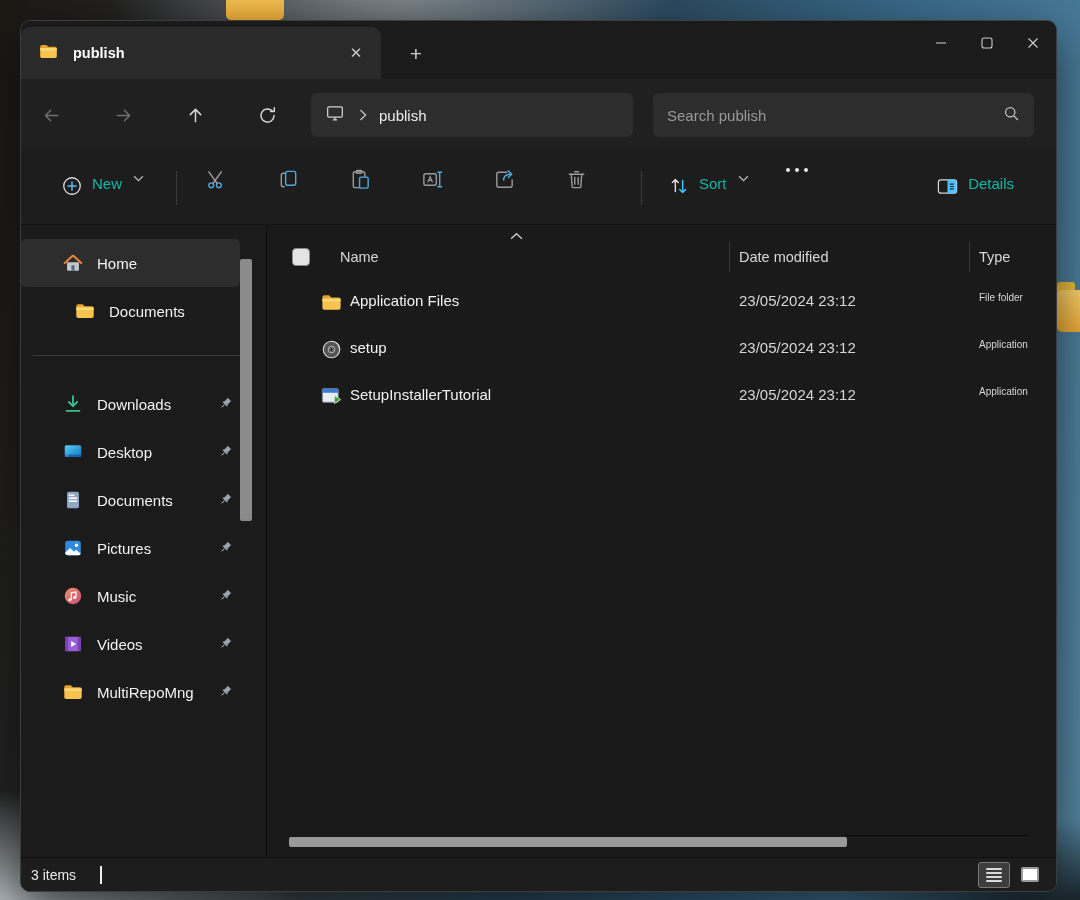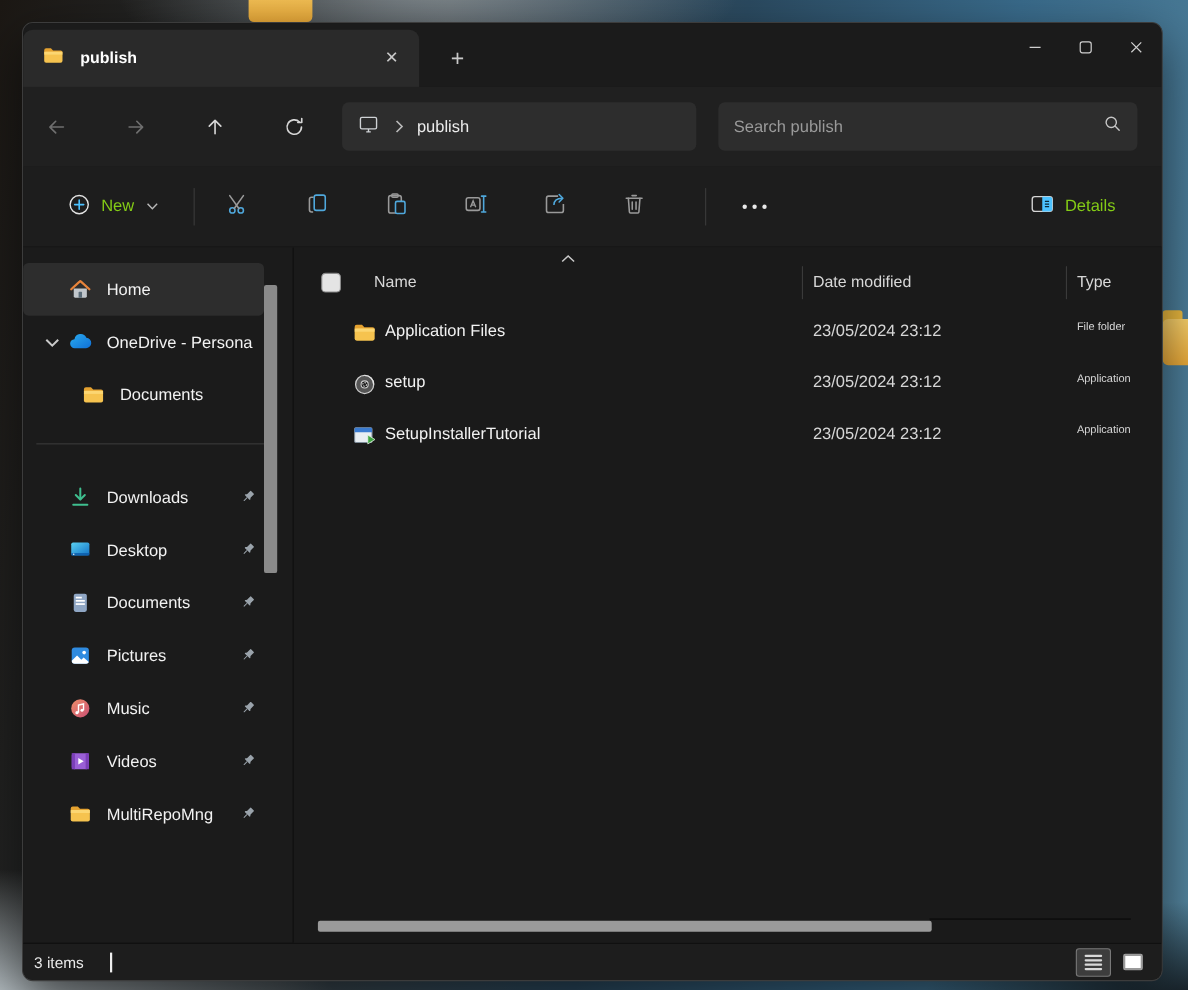--- a/index.html
+++ b/index.html
@@ -51,21 +51,21 @@
     display:flex; align-items:center; padding:0 14px; margin-right:20px;
   }
   .address-bar .crumb { margin-left:12px; font-size:15px; color:#ececec; }
   .address-bar .bc-chev { margin-left:14px; display:flex; }
   .search-box { flex:1; height:44px; background:#2d2d2d; border-radius:6px; display:flex; align-items:center; padding:0 14px; }
   .search-input { flex:1; background:transparent; border:none; outline:none; font:15px "Liberation Sans",sans-serif; color:#7dd3fc; }
   .search-input::placeholder { color:#9a9a9a; }
 
   
   .toolbar { height:74px; background:#1d1d1d; border-bottom:1px solid #141414; display:flex; align-items:center; padding:0 30px; flex:none; }
-  .tbtn { display:flex; align-items:center; gap:9px; border-radius:5px; color:#84cc16; font-size:15px; }
+  .tbtn { display:flex; gap:9px; border-radius:5px; color:#14b8a6; font-size:15px; }
   .new-btn { padding:8px 10px; margin-right:6px; }
   .tb-sep { width:1px; height:34px; background:#3b3b3b; margin:0 16px; }
   .tbtn.ico { width:46px; height:40px; justify-content:center; margin-right:26px; }
   .sort-btn { padding:8px 10px; margin:0 10px 0 0; }
   .more-btn { width:44px; height:40px; justify-content:center; margin-left:6px; }
   .dots { display:flex; gap:5px; }
   .dots i { width:4px; height:4px; border-radius:50%; background:#e8e8e8; }
   .tb-flex { flex:1; }
   .details-btn { padding:8px 12px; }
   .chev { display:flex; margin-left:2px; }
@@ -251,20 +251,32 @@
       </button>
     <button class="tbtn ico">
         <span class="icon"><svg viewBox="0 0 24 24" width="23" height="23" fill="none" stroke="#9a9a9a" stroke-width="1.5" stroke-linecap="round">
             <path d="M4.5 6.5h15M10 4h4"></path>
             <path d="M6.5 6.5l1 13a1.5 1.5 0 0 0 1.5 1h6a1.5 1.5 0 0 0 1.5-1l1-13"></path>
             <path d="M10.2 10v7M13.8 10v7"></path>
           </svg></span>
       </button>
 
     <div class="tb-sep"></div>
+    <button class="tbtn sort-btn">
+      <span class="icon"><svg viewBox="0 0 24 24" width="22" height="22" fill="none" stroke-linecap="round" stroke-linejoin="round">
+            <path d="M8 5v13M8 5 4.8 8.2M8 5l3.2 3.2" stroke="#d9d9d9" stroke-width="1.6"></path>
+            <path d="M16 19V6M16 19l-3.2-3.2M16 19l3.2-3.2" stroke="#4cc2ff" stroke-width="1.6"></path>
+          </svg></span>
+      <span>Sort</span>
+      <span class="chev">
+          <svg viewBox="0 0 12 8" width="11" height="7">
+            <path d="M1 1.5 6 6.5 11 1.5" stroke="#b9b9b9" stroke-width="1.5" fill="none"></path>
+          </svg>
+        </span>
+    </button>
     <button class="tbtn more-btn">
         <span class="dots">
           <i></i>
           <i></i>
           <i></i>
         </span>
       </button>
 
     <div class="tb-flex"></div>
     <button class="tbtn details-btn">
@@ -283,39 +295,20 @@
       <div class="side-item selected">
         <span class="chev-slot"></span>
         <span class="sicon">
             <svg viewBox="0 0 24 24" width="22" height="22">
               <path d="M5.5 11.2V19a1.4 1.4 0 0 0 1.4 1.4h10.2A1.4 1.4 0 0 0 18.5 19v-7.8z" fill="#c2c7cc"></path>
               <rect x="10.3" y="14.5" width="3.4" height="5.9" rx=".6" fill="#5a6b78"></rect>
               <path d="M3 12 11.3 4.4a1 1 0 0 1 1.4 0L21 12" fill="none" stroke="#e8833a" stroke-width="2.2" stroke-linecap="round"></path>
             </svg>
           </span>
         <span class="slabel">Home</span>
-      </div>
-      <div class="side-item">
-        <span class="chev-slot">
-            <svg viewBox="0 0 12 8" width="13" height="9">
-              <path d="M1 1.5 6 6.5 11 1.5" stroke="#c9c9c9" stroke-width="1.7" fill="none"></path>
-            </svg>
-          </span>
-        <span class="sicon">
-            <svg viewBox="0 0 24 24" width="24" height="24">
-              <defs>
-                <linearGradient id="od" x1="0" y1="0" x2="1" y2="1">
-                  <stop offset="0" stop-color="#2aabee"></stop>
-                  <stop offset="1" stop-color="#0f6fd7"></stop>
-                </linearGradient>
-              </defs>
-              <path d="M7 17.5a4.1 4.1 0 0 1-.3-8.2A5.7 5.7 0 0 1 17.5 8a4.6 4.6 0 0 1-.6 9.5z" fill="url(#od)"></path>
-            </svg>
-          </span>
-        <span class="slabel">OneDrive - Persona</span>
       </div>
       <div class="side-item child">
         <span class="chev-slot"></span>
         <span class="sicon">
             <svg viewBox="0 0 24 24" width="22" height="22">
               <path d="M2.5 6.5a2 2 0 0 1 2-2h5l2.2 2.2h7.8a2 2 0 0 1 2 2v1H2.5z" fill="#e5a230"></path>
               <rect x="2.5" y="8" width="19" height="11.5" rx="2" fill="#f6c34f"></rect>
               <rect x="2.5" y="8" width="19" height="3" fill="#fdd978" opacity=".85"></rect>
             </svg>
           </span>

